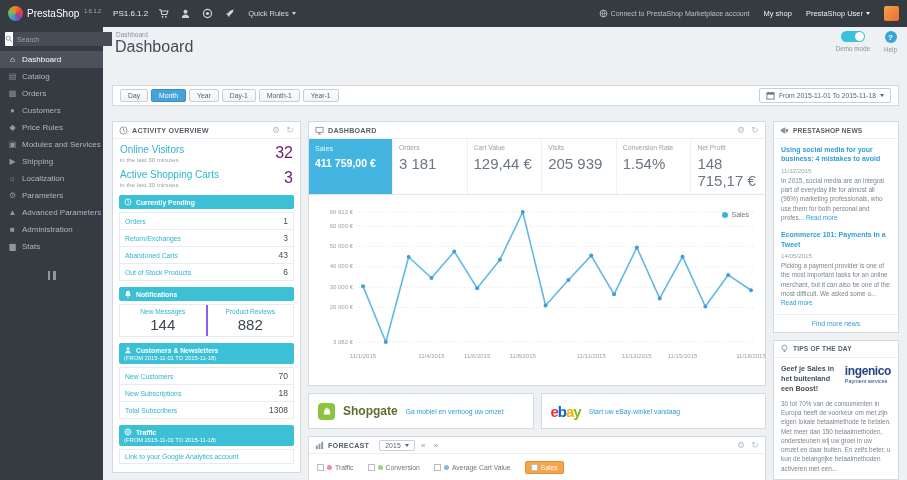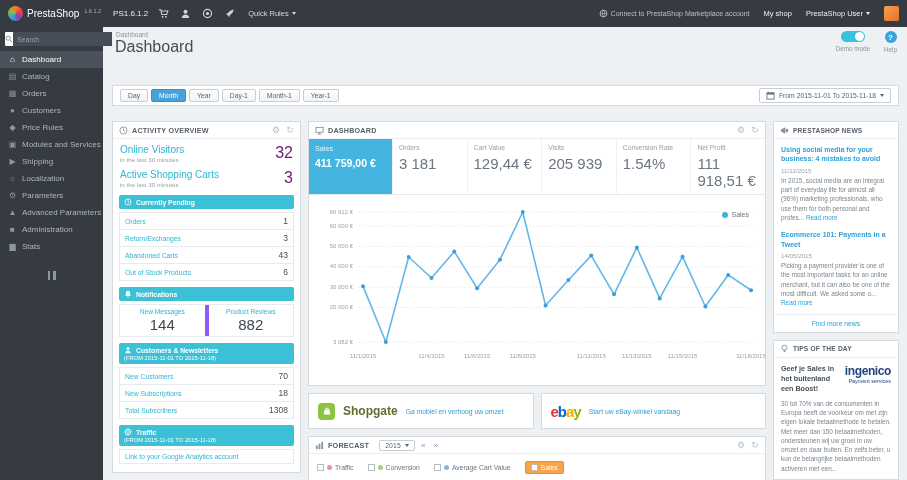--- a/index.html
+++ b/index.html
@@ -61,21 +61,21 @@
 .vnum{font-size:16px;color:#701a75}
 .cbar{margin:6px 6px 0;background:#3bc0d6;color:#fff;border-radius:2px;padding:3px 5px;font-size:6.8px;font-weight:bold}
 .cbar .bline{display:flex;align-items:center;gap:4px}
 .cbar svg{width:8px;height:8px}
 .cbar .bsub{font-weight:normal;font-size:5.8px;margin-top:1px}
 .srow{margin:0 6px;border:1px solid #e8ebee;border-top:none;display:flex;justify-content:space-between;align-items:center;padding:3px 5px;font-size:6.8px;background:#fff}
 .srow.first{border-top:1px solid #e8ebee;margin-top:3px}
 .srow .sl{color:#2fb5cf;cursor:pointer}
 .srow .sv{color:#454c53;font-size:8.5px}
 .ncells{display:flex;margin:3px 6px 0;border:1px solid #e8ebee}
-.ncell{flex:1;text-align:center;padding:3px 0;border-left:4px solid #8b5cf6;cursor:pointer}
+.ncell{flex:1;text-align:center;padding:3px 0;border-left:2px solid #8b5cf6;cursor:pointer}
 .ncell:first-child{border-left:none}
 .nl{font-size:6.6px;color:#2fb5cf}
 .nv{font-size:15px;color:#3f4850;margin-top:1px}
 .pad-b{height:8px}
 
 #kpis{display:flex;border-bottom:1px solid #e5e8ea}
 .kpi{flex:1;padding:5px 6px;border-left:1px solid #eef1f3;cursor:pointer}
 .kpi:first-child{border-left:none}
 .kpi .kl{font-size:6.8px;color:#98a1a8}
 .kpi .kv{font-size:15px;color:#6b7680;margin-top:4px}
@@ -114,21 +114,21 @@
 
 .article{padding:6px 7px 2px}
 .atitle{font-size:7px;font-weight:bold;color:#2d9fd8;line-height:1.35;cursor:pointer}
 .adate{font-size:6.2px;color:#9aa3ab;margin:3px 0 2px}
 .abody{font-size:6.4px;color:#7c858d;line-height:1.45}
 .rm{color:#2d9fd8;cursor:pointer}
 .morelink{text-align:center;font-size:6.8px;color:#2d9fd8;border-top:1px solid #eceef1;padding:5px 0;margin-top:4px;cursor:pointer}
 #tipsbody{padding:6px 7px}
 .tipstop{display:flex;justify-content:space-between;gap:6px}
 .tipshead{font-size:7.2px;font-weight:bold;color:#464e56;line-height:1.4;width:58px}
-.ing{text-align:right}
+.ing{text-align:left}
 .ingname{font-size:12px;font-weight:bold;color:#24457f;letter-spacing:-.4px}
 .ingsub{font-size:5.4px;color:#24457f}
 .tipstext{font-size:6.4px;color:#7c858d;line-height:1.45;margin-top:5px}
 </style>
 </head>
 <body>
 
 <div id="topbar">
   <div id="logo">
     <span class="mark"></span>
@@ -419,21 +419,21 @@
       <div class="kpi">
           <div class="kl">Visits</div>
           <div class="kv">205 939</div>
         </div>
       <div class="kpi">
           <div class="kl">Conversion Rate</div>
           <div class="kv">1.54%</div>
         </div>
       <div class="kpi">
           <div class="kl">Net Profit</div>
-          <div class="kv">111 918,51 €</div>
+          <div class="kv">148 715,17 €</div>
         </div>
     </div>
     <div id="chartwrap">
       <div id="chart-ylabels">
           <div class="ytick" style="top: 1.5px;">66 912 €</div>
           <div class="ytick" style="top: 15.5774px;">60 000 €</div>
           <div class="ytick" style="top: 35.944px;">50 000 €</div>
           <div class="ytick" style="top: 56.3106px;">40 000 €</div>
           <div class="ytick" style="top: 76.6772px;">30 000 €</div>
           <div class="ytick" style="top: 97.0438px;">20 000 €</div>

